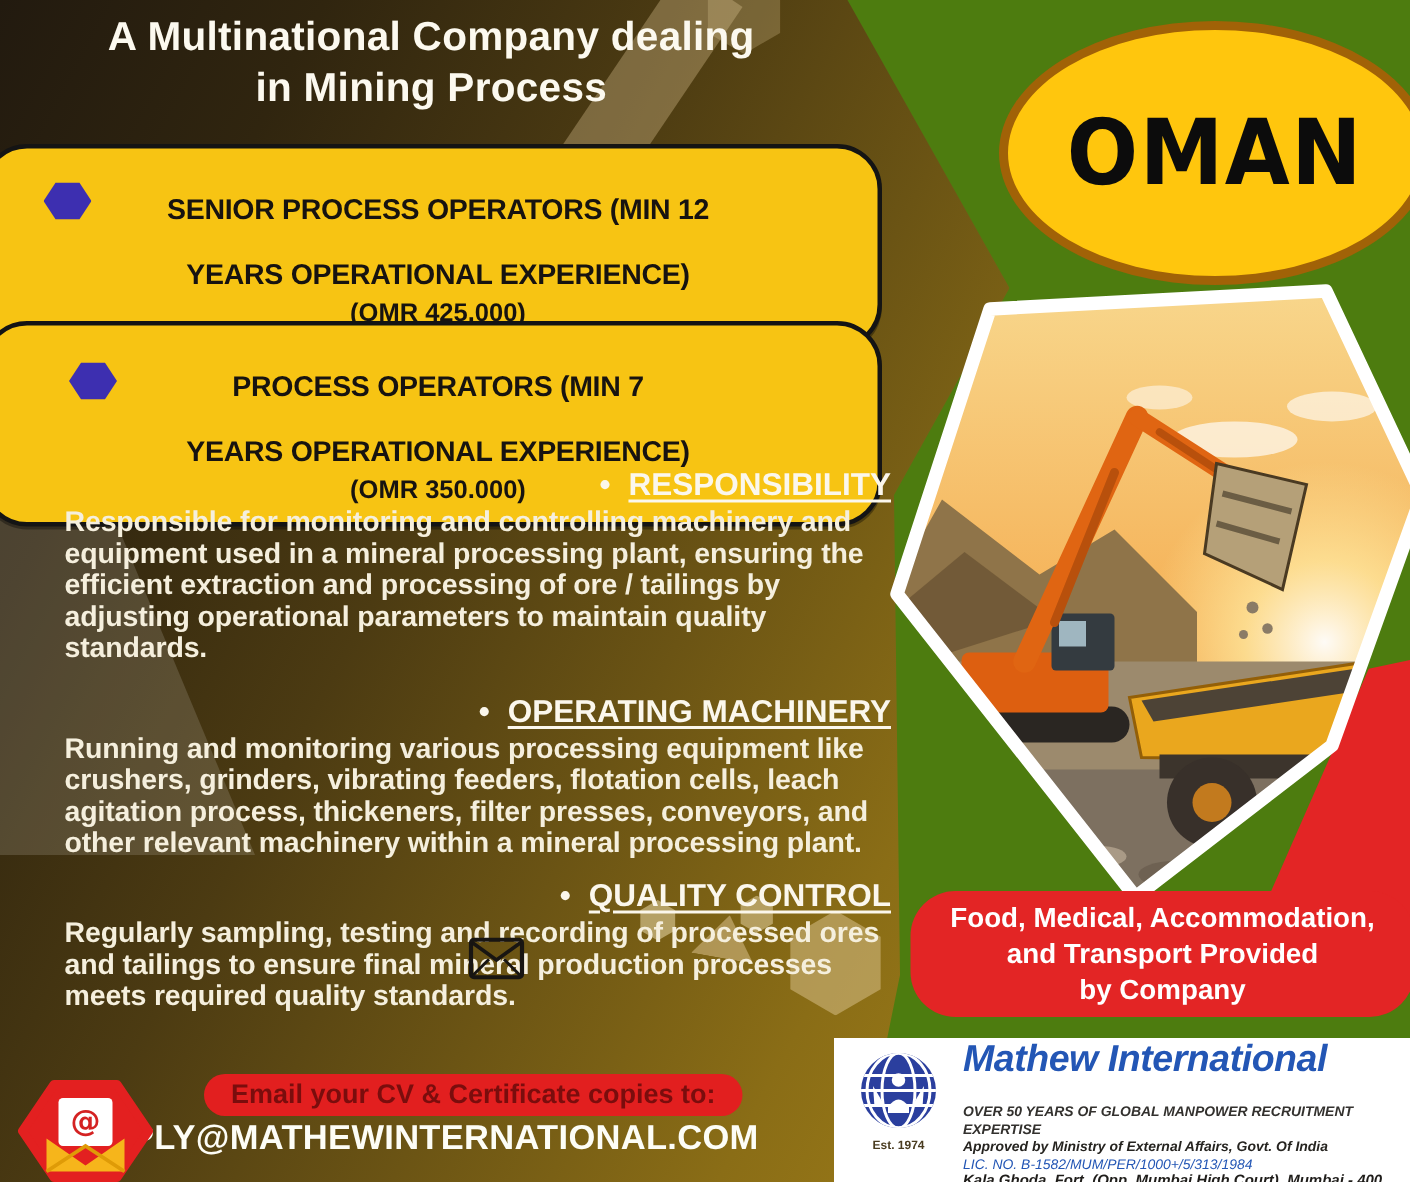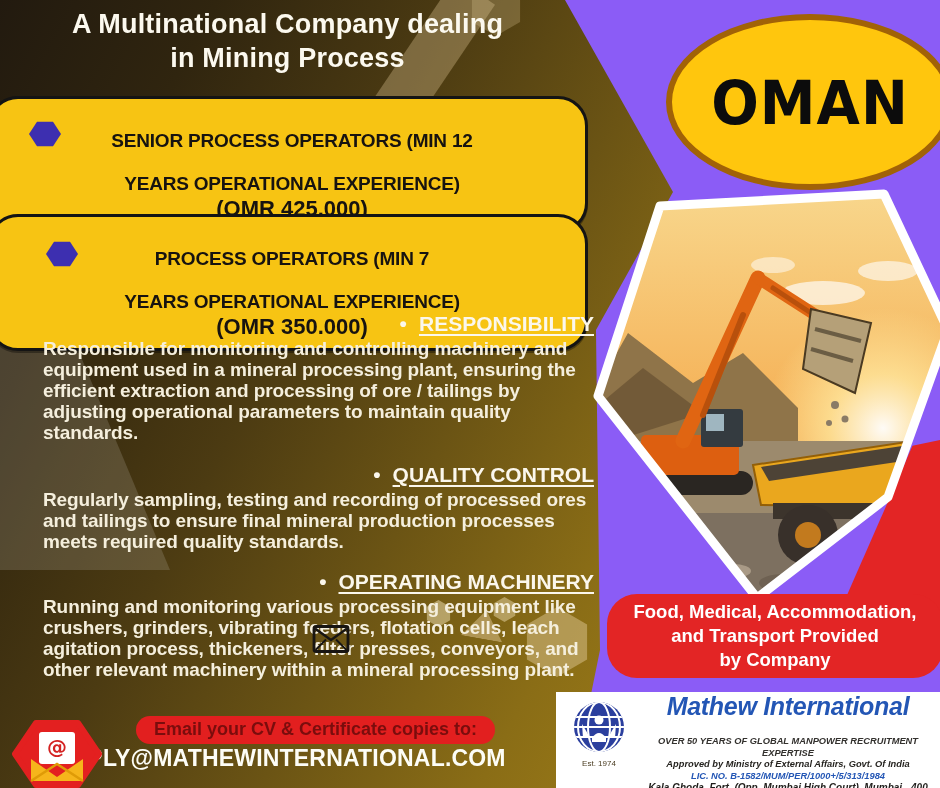--- a/index.html
+++ b/index.html
@@ -1,17 +1,17 @@
 <!DOCTYPE html>
 <html><head>
 <meta charset="utf-8">
 <style>
   html,body{margin:0;padding:0;width:940px;height:788px;overflow:hidden;
     font-family:"Liberation Sans",sans-serif;background:#ffffff;}
-  .poster{position:relative;width:940px;height:788px;overflow:hidden;background:#8b5cf6;}
+  .poster{position:relative;width:940px;height:788px;overflow:hidden;background:#4d7c0f;}
 
   
   .panel{position:absolute;inset:0;z-index:1;
     background:linear-gradient(118deg,#221a0f 0%,#30250f 16%,#4c3b12 34%,#6b5414 50%,#8a6d16 66%,#9d7c18 80%,#a8861c 100%);
     clip-path:polygon(0 0,565px 0,673px 192px,596px 330px,600px 650px,572px 788px,0 788px);}
   .deco{position:absolute;z-index:2;pointer-events:none;}
   .stripe{left:398px;top:-25px;width:48px;height:190px;transform:rotate(34deg);
     background:rgba(223,199,148,0.35);}
   .wedge-gray{left:0;top:285px;width:170px;height:285px;background:rgba(200,195,185,0.20);
     clip-path:polygon(0% 2%,30% 0%,100% 100%,0% 100%);}
@@ -27,21 +27,21 @@
   .headline{position:absolute;left:0;top:7px;width:575px;z-index:5;text-align:center;
     color:#fcf9ef;font-weight:700;font-size:27px;line-height:34px;letter-spacing:.2px;}
 
   
   .jobbox{position:absolute;left:-12px;width:534px;z-index:5;background:#f7c413;
     border:3px solid #141414;border-radius:30px;text-align:center;color:#171310;
     box-shadow:0 2px 0 rgba(0,0,0,.35);}
   .jobbox.j1{top:96px;padding:12px 26px 9px 34px;}
   .jobbox.j2{top:214px;padding:12px 26px 9px 34px;}
   .job-line{font-size:19px;font-weight:800;line-height:27px;letter-spacing:-.2px;margin-top:16px;}
-  .job-salary{font-size:22px;font-weight:800;line-height:24px;}
+  .job-salary{font-size:17px;font-weight:800;line-height:24px;}
   .bullet-hex{position:absolute;width:32px;height:26px;background:#3d2fb0;
     clip-path:polygon(25% 3%,75% 3%,100% 50%,75% 97%,25% 97%,0% 50%);}
   .j1 .bullet-hex{left:38px;top:22px;}
   .j2 .bullet-hex{left:55px;top:24px;}
 
   
   .sections{position:absolute;left:10px;top:312px;width:584px;z-index:5;}
   .section{margin-bottom:18px;}
   .section.s1{margin-bottom:20px;}
   .section.s2{margin-bottom:13px;}
@@ -72,26 +72,26 @@
   .photo{position:absolute;left:583px;top:183px;z-index:3;}
 
   .benefits{position:absolute;left:607px;top:594px;width:336px;height:84px;z-index:5;
     background:#e32525;border-radius:30px;display:flex;flex-direction:column;
     align-items:center;justify-content:center;color:#fff;font-size:18.5px;font-weight:800;line-height:24px;
     text-align:center;}
 
   .agency{position:absolute;left:556px;top:692px;width:384px;height:96px;z-index:5;
     background:#ffffff;display:flex;font-style:italic;}
   .agency-logo{width:86px;display:flex;flex-direction:column;align-items:center;padding-top:6px;}
-  .agency-est{font-size:8px;font-weight:400;color:#4a3c20;font-style:normal;margin-top:1px;}
-  .agency-text{flex:1;text-align:center;padding:1px 6px 0 0;}
+  .agency-est{font-size:8px;font-weight:700;color:#4a3c20;font-style:normal;margin-top:1px;}
+  .agency-text{flex:1;text-align:left;padding:1px 6px 0 0;}
   .agency-name{color:#2356b5;font-size:25px;font-weight:800;line-height:27px;letter-spacing:-.3px;}
   .agency-tag{font-size:9.3px;font-weight:800;color:#33312e;line-height:11.5px;margin-top:16px;}
   .agency-appr{font-size:9.3px;font-weight:800;color:#262420;line-height:11.5px;}
-  .agency-lic{font-size:9.3px;font-weight:700;color:#2356b5;line-height:11.5px;}
+  .agency-lic{font-size:9.3px;font-weight:400;color:#2356b5;line-height:11.5px;}
   .agency-addr{font-size:10px;font-weight:800;color:#1f1d1a;line-height:12.5px;}
 </style>
 </head>
 <body>
 
 <div class="poster">
 
   <div class="panel"></div>
   <div class="deco stripe"></div>
   <div class="deco wedge-gray"></div>
@@ -118,27 +118,27 @@
     <div class="job-line">PROCESS OPERATORS (MIN 7</div>
     <div class="job-line">YEARS OPERATIONAL EXPERIENCE)</div>
     <div class="job-salary">(OMR 350.000)</div>
   </div>
 
   <div class="sections">
     <div class="section s1">
       <div class="sec-head"><span>RESPONSIBILITY</span></div>
       <div class="sec-body">Responsible for monitoring and controlling machinery and equipment used in a mineral processing plant, ensuring the efficient extraction and processing of ore / tailings by adjusting operational parameters to maintain quality standards.</div>
     </div>
+    <div class="section s2">
+      <div class="sec-head"><span>OPERATING MACHINERY</span></div>
+      <div class="sec-body">Running and monitoring various processing equipment like crushers, grinders, vibrating feeders, flotation cells, leach agitation process, thickeners, filter presses, conveyors, and other relevant machinery within a mineral processing plant.</div>
+    </div>
     <div class="section s3">
       <div class="sec-head"><span>QUALITY CONTROL</span></div>
       <div class="sec-body">Regularly sampling, testing and recording of processed ores and tailings to ensure final mineral production processes meets required quality standards.</div>
-    </div>
-    <div class="section s2">
-      <div class="sec-head"><span>OPERATING MACHINERY</span></div>
-      <div class="sec-body">Running and monitoring various processing equipment like crushers, grinders, vibrating feeders, flotation cells, leach agitation process, thickeners, filter presses, conveyors, and other relevant machinery within a mineral processing plant.</div>
     </div>
   </div>
 
   <svg class="mail-glyph" width="38" height="30" viewBox="0 0 38 30">
     <rect x="2" y="2.5" width="34" height="25" rx="2" fill="none" stroke="#181512" stroke-width="2.8"></rect>
     <path d="M3,4.5 L19,16 L35,4.5" fill="none" stroke="#181512" stroke-width="2.4"></path>
     <path d="M3.5,26 L14,15.5 M34.5,26 L24,15.5" fill="none" stroke="#181512" stroke-width="2"></path>
   </svg>
 
   <div class="apply">

